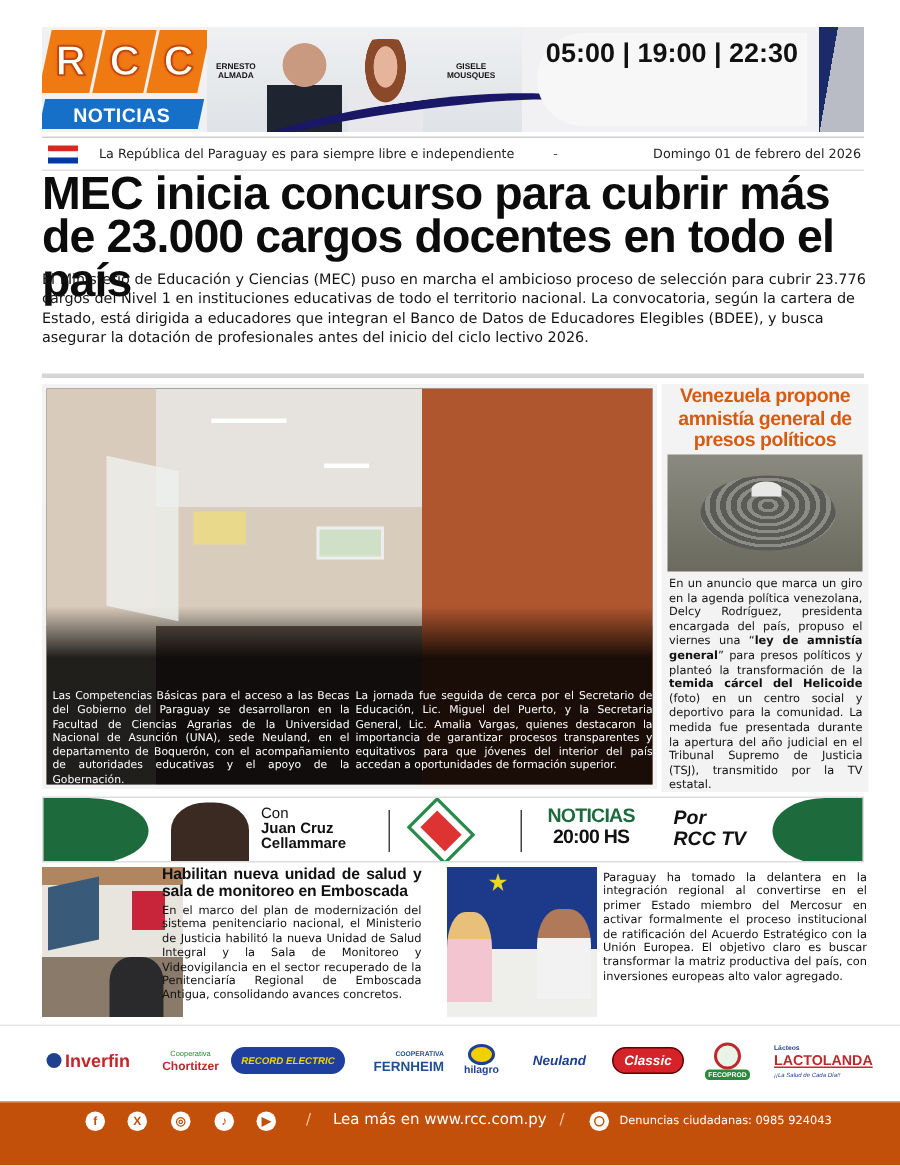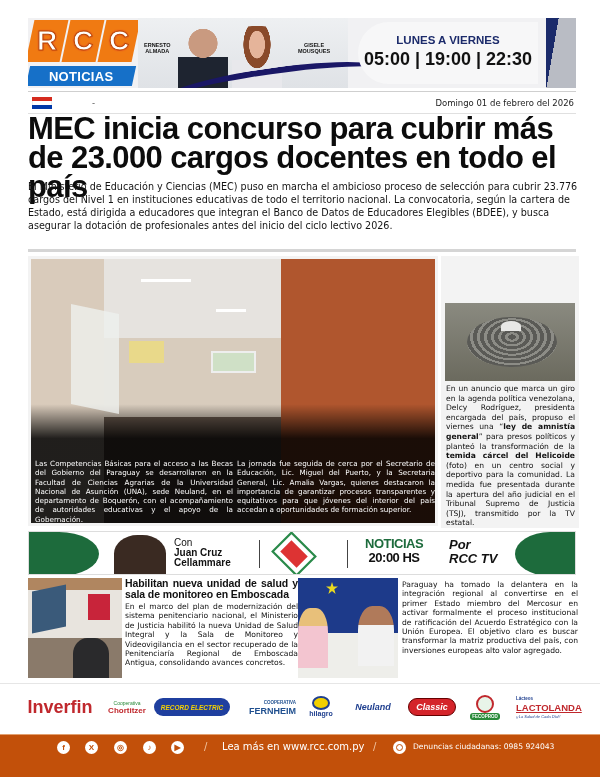--- a/index.html
+++ b/index.html
@@ -64,21 +64,21 @@
   .promo-when .day { color: #1d6b3c; }
   .promo-by { position: absolute; left: 420px; top: 6px; font-family: "Liberation Sans", sans-serif; font-style: italic; font-weight: 700; font-size: 13px; line-height: 14px; color: #111; }
 
   
   .art { position: absolute; top: 578px; height: 102px; }
   .art1 { left: 28px; width: 270px; }
   .art2 { left: 298px; width: 280px; }
   .art-photo { position: absolute; left: 0; top: 0; width: 94px; height: 100px; overflow: hidden; }
   .art2 .art-photo { width: 100px; }
   .art-body { position: absolute; top: 0; }
-  .art1 .art-body { left: 97px; width: 173px; }
+  .art1 .art-body { left: 80px; width: 173px; }
   .art2 .art-body { left: 104px; width: 176px; }
   .art-title { font-family: "Liberation Sans", sans-serif; font-weight: 700; font-size: 10.5px; line-height: 11px; color: #111; text-align: justify; letter-spacing: -0.1px; }
   .art-text { margin-top: 2px; font-size: 7.6px; line-height: 9.4px; color: #111; text-align: justify; }
 
   
   .sponsors { position: absolute; left: 0; top: 686px; width: 600px; height: 40px; }
   .sp { position: absolute; top: 6px; height: 30px; display: flex; align-items: center; justify-content: center; font-family: "Liberation Sans", sans-serif; font-weight: 700; }
 
   
   .footer { position: absolute; left: 0; top: 734px; width: 600px; height: 43px; background: #c2500a; border-top: 1px solid #e2a070; }
@@ -119,34 +119,34 @@
     <div class="host-photo" style="left:40px;width:50px;height:62px;background:radial-gradient(circle at 50% 28%,#c99a80 0 28%,transparent 29%),linear-gradient(180deg,transparent 0 50%,#1e2430 50%);"></div>
     <div class="host-photo" style="left:94px;width:50px;height:62px;background:radial-gradient(ellipse at 50% 30%,#e5b49a 0 22%,#8a4a2a 23% 38%,transparent 39%),linear-gradient(180deg,transparent 0 55%,#e8e8ec 55%);"></div>
     <div class="host-name" style="left:160px;top:24px;">
       <div>GISELE</div>
       <div>MOUSQUES</div>
     </div>
   </div>
   <div class="swoosh"></div>
 
   <div class="schedule">
-    <div class="sched-days">LUNES A VIERNES</div>
     <div class="sched-times">05:00 | 19:00 | 22:30</div>
   </div>
   <div class="banner-right"></div>
 </div>
 
 <div class="rule" style="top:91px;"></div>
 
 <div class="topline">
   <div class="flag">
     <div style="background:#d52b1e;"></div>
     <div style="background:#ffffff;border-left:1px solid #eee;border-right:1px solid #eee;"></div>
     <div style="background:#0038a8;"></div>
   </div>
+  <span class="motto">La República del Paraguay es para siempre libre e independiente</span>
   <span class="dash">-</span>
   <span class="date">Domingo 01 de febrero del 2026</span>
 </div>
 <div class="rule" style="top:113px;background:#e0e0e0;"></div>
 
 <h1 class="headline">MEC inicia concurso para cubrir más de 23.000 cargos docentes en todo el país</h1>
 <p class="lead">El Ministerio de Educación y Ciencias (MEC) puso en marcha el ambicioso proceso de selección para cubrir 23.776 cargos del Nivel 1 en instituciones educativas de todo el territorio nacional. La convocatoria, según la cartera de Estado, está dirigida a educadores que integran el Banco de Datos de Educadores Elegibles (BDEE), y busca asegurar la dotación de profesionales antes del inicio del ciclo lectivo 2026.</p>
 <div class="rule" style="top:249px;height:3px;background:#d5d5d5;"></div>
 
 <div class="main-photo">
@@ -160,20 +160,21 @@
     <div style="position:absolute;left:110px;top:20px;width:50px;height:3px;background:#fff;"></div>
     <div style="position:absolute;left:185px;top:50px;width:30px;height:3px;background:#fff;"></div>
   </div>
   <div class="caption-cols">
     <p class="caption-col">Las Competencias Básicas para el acceso a las Becas del Gobierno del Paraguay se desarrollaron en la Facultad de Ciencias Agrarias de la Universidad Nacional de Asunción (UNA), sede Neuland, en el departamento de Boquerón, con el acompañamiento de autoridades educativas y el apoyo de la Gobernación.</p>
     <p class="caption-col">La jornada fue seguida de cerca por el Secretario de Educación, Lic. Miguel del Puerto, y la Secretaria General, Lic. Amalia Vargas, quienes destacaron la importancia de garantizar procesos transparentes y equitativos para que jóvenes del interior del país accedan a oportunidades de formación superior.</p>
   </div>
 </div>
 
 <div class="side">
+  <div class="side-title">Venezuela propone amnistía general de presos políticos</div>
   <div class="side-photo">
     <div style="position:absolute;left:22px;top:14px;width:90px;height:50px;border-radius:50%;background:repeating-radial-gradient(ellipse at 50% 40%,#5a5a56 0 4px,#8c8c86 4px 7px);"></div>
     <div style="position:absolute;left:56px;top:18px;width:20px;height:10px;border-radius:50% 50% 0 0;background:#e8e8e6;"></div>
   </div>
   <p class="side-text"><span>En un anuncio que marca un giro en la agenda política venezolana, Delcy Rodríguez, presidenta encargada del país, propuso el viernes una “</span><b>ley de amnistía general</b><span>” para presos políticos y planteó la transformación de la </span><b>temida cárcel del Helicoide</b><span> (foto) en un centro social y deportivo para la comunidad. La medida fue presentada durante la apertura del año judicial en el Tribunal Supremo de Justicia (TSJ), transmitido por la TV estatal.</span></p>
 </div>
 
 <div class="promo">
   <div class="promo-left"></div>
   <div class="promo-host"></div>
@@ -217,21 +218,21 @@
     <div style="position:absolute;left:60px;top:28px;width:36px;height:60px;border-radius:40% 40% 0 0;background:linear-gradient(180deg,#b07a5a 0 32%,#f2f2f2 32%);"></div>
   </div>
   <div class="art-body">
     <p class="art-text">Paraguay ha tomado la delantera en la integración regional al convertirse en el primer Estado miembro del Mercosur en activar formalmente el proceso institucional de ratificación del Acuerdo Estratégico con la Unión Europea. El objetivo claro es buscar transformar la matriz productiva del país, con inversiones europeas alto valor agregado.</p>
   </div>
 </div>
 
 <div class="rule" style="top:683px;left:0;width:600px;background:#e6e6e6;"></div>
 
 <div class="sponsors">
-  <div class="sp" style="left:26px;width:66px;font-size:18px;">
+  <div class="sp" style="left:26px;width:66px;font-size:12px;">
     <span style="display:inline-block;width:10px;height:10px;border-radius:50%;background:#1f3f8f;margin-right:2px;"></span>
     <span style="color:#c0282d;">Inverfin</span>
   </div>
   <div class="sp" style="left:102px;width:50px;flex-direction:column;font-size:8px;line-height:8px;">
     <span style="color:#2a8a3a;font-size:5px;font-weight:400;">Cooperativa</span>
     <span style="color:#c0282d;">Chortitzer</span>
   </div>
   <div class="sp" style="left:154px;top:12px;width:76px;height:18px;background:#1f3f9f;border-radius:10px;font-size:6.5px;font-style:italic;">
     <span style="color:#f5d200;">RECORD ELECTRIC</span>
   </div>

